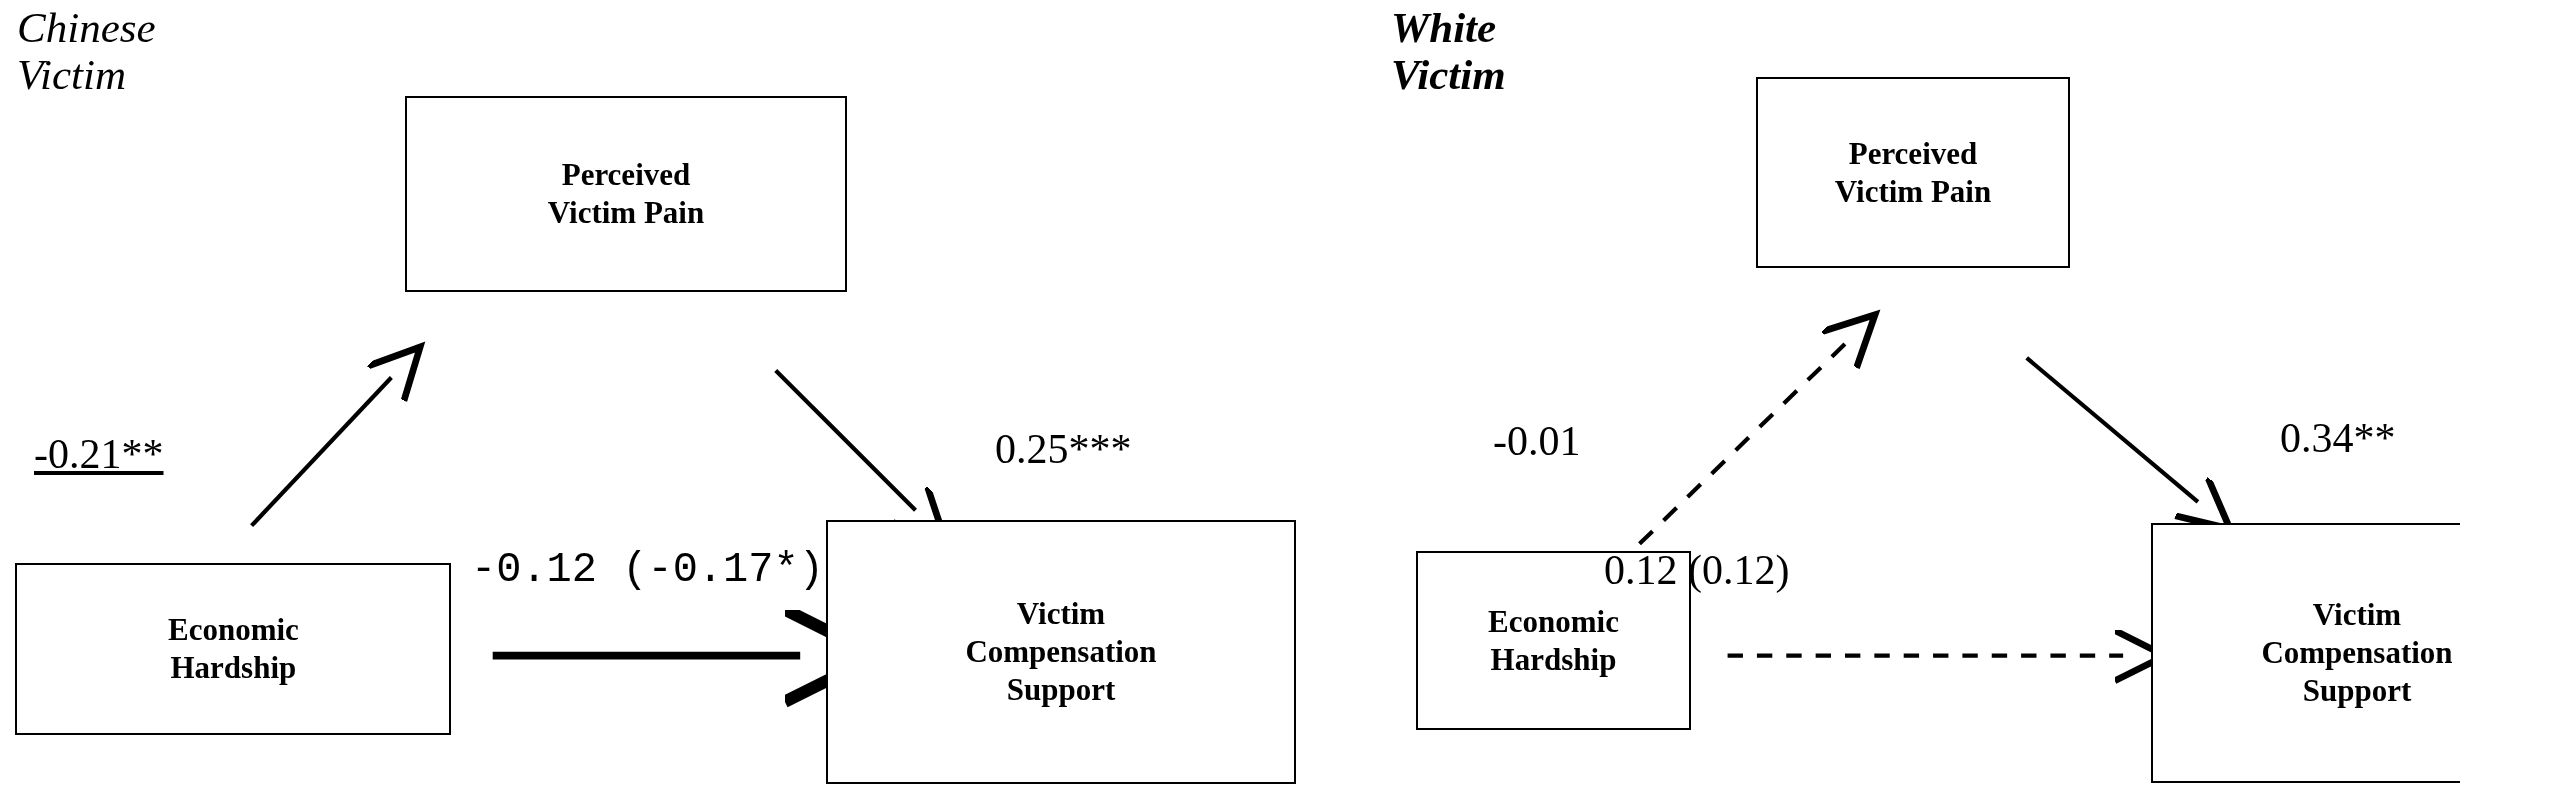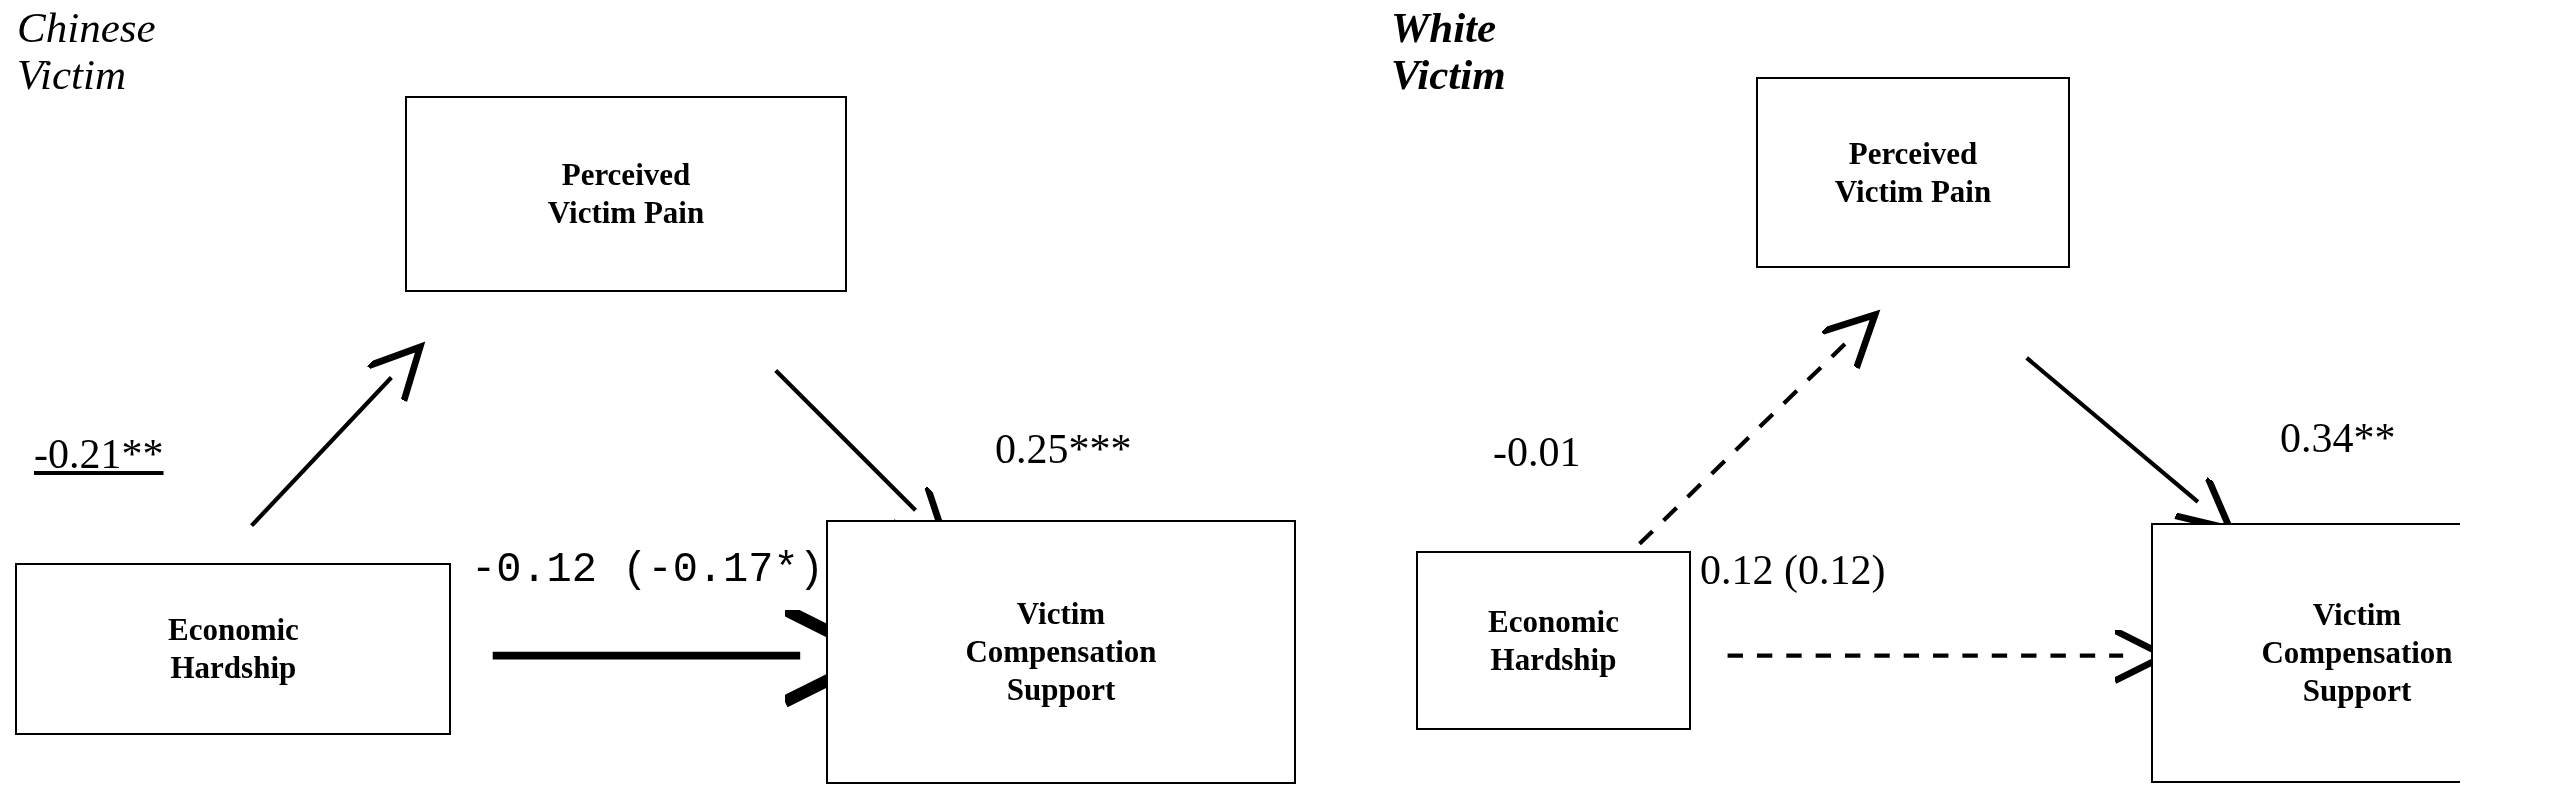--- a/index.html
+++ b/index.html
@@ -73,20 +73,20 @@
     <span class="node-text">Economic
 Hardship</span>
   </div>
 
   <div class="node" style="left:2151px;top:523px;width:412px;height:260px;">
     <span class="node-text">Victim
 Compensation
 Support</span>
   </div>
 
-  <div class="edge-label" style="left:1493px;top:431px;">-0.01</div>
+  <div class="edge-label" style="left:1493px;top:420px;">-0.01</div>
 
   <div class="edge-label" style="left:2280px;top:417px;">0.34**</div>
 
-  <div class="edge-label" style="left:1700px;top:549px;">0.12 (0.12)</div>
+  <div class="edge-label" style="left:1604px;top:549px;">0.12 (0.12)</div>
 
 </div>
 
 
 </body></html>

